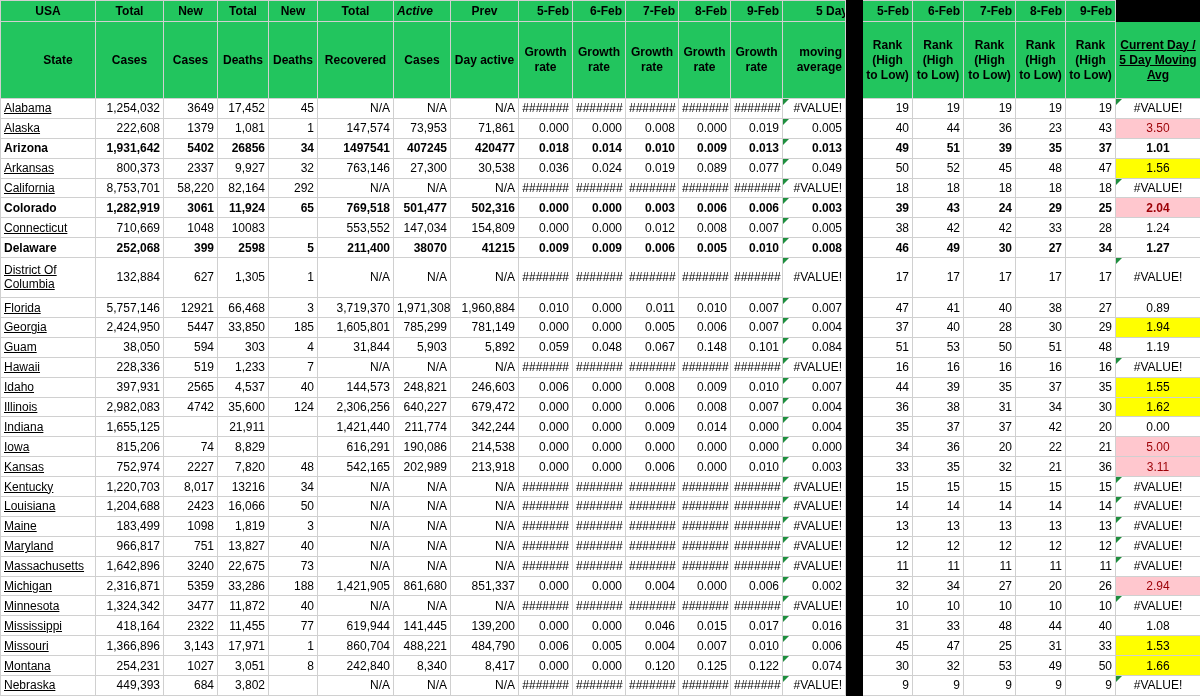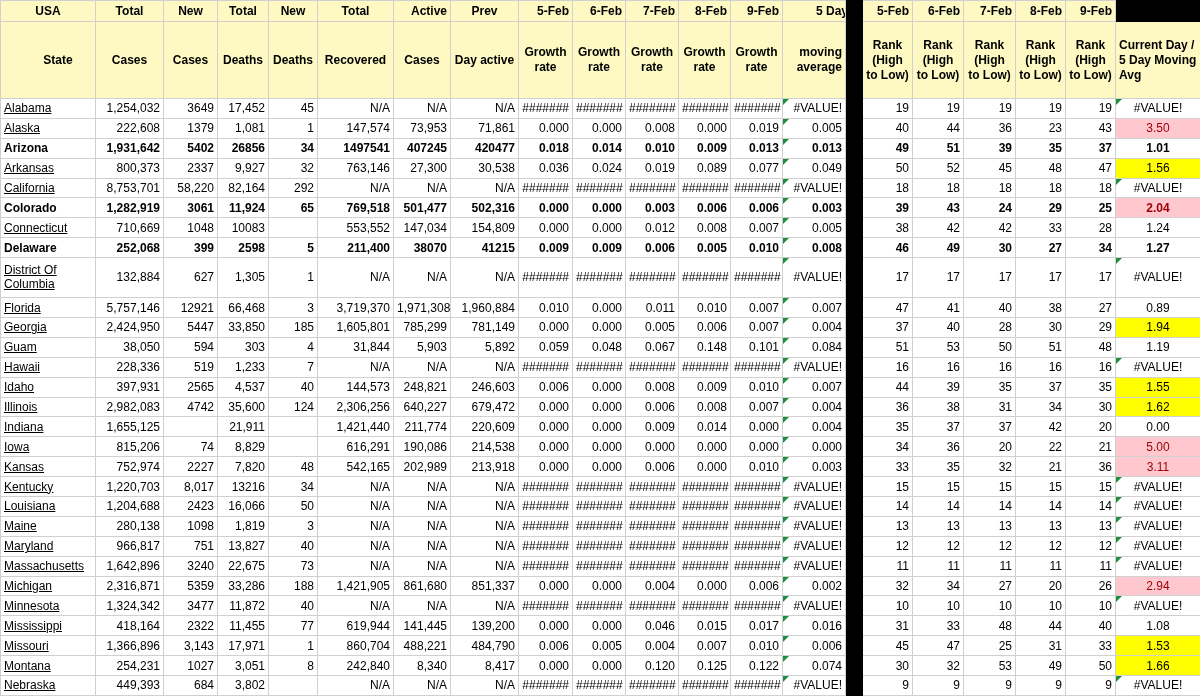--- a/index.html
+++ b/index.html
@@ -1,20 +1,20 @@
 <!DOCTYPE html>
 <html style="--pink: #FFC7CE; --pink-text: #9C0006; --yellow: #FFFF00; --divider: #000000; --grid: #D0D0D0; --marker: #1E8E3E;"><head>
 <meta charset="utf-8">
 <style>
   html,body{margin:0;padding:0;background:#fff;width:1200px;height:697px;overflow:hidden;
     font-family:"Liberation Sans",sans-serif;color:#000;}
   table{border-collapse:collapse;table-layout:fixed;width:1200px;}
   th,td{border:1px solid var(--grid);padding:0 3px;font-size:12px;height:19px;
     overflow:hidden;white-space:nowrap;position:relative;box-sizing:border-box;}
-  thead th{font-weight:bold;background:#fef9c3;}
+  thead th{font-weight:bold;background:#22c55e;}
   tr.h1 th{height:21px;}
   tr.h2 th{height:77px;white-space:normal;text-align:center;vertical-align:middle;line-height:1.25;}
   td.num{text-align:right;}
   td.state{text-align:left;text-decoration:underline;}
   tr.bold td{font-weight:bold;}
   tr.bold td.state{text-decoration:none;}
   tr.data td{height:19.9px;}
   tr.tall td{height:40px;white-space:normal;line-height:1.15;vertical-align:middle;}
   .divider{background:var(--divider);border-color:var(--divider);}
   .black{background:var(--divider);border-color:var(--divider);}
@@ -52,21 +52,21 @@
       <col style="width: 85px;">
     </colgroup>
   <thead id="thead">
       <tr class="h1">
         <th style="text-align: center;">USA</th>
         <th style="text-align: center;">Total</th>
         <th style="text-align: center;">New</th>
         <th style="text-align: center;">Total</th>
         <th style="text-align: center;">New</th>
         <th style="text-align: center;">Total</th>
-        <th style="text-align: right;">Active</th>
+        <th style="text-align: left; font-style: italic;">Active</th>
         <th style="text-align: center;">Prev</th>
         <th style="text-align: right;">5-Feb</th>
         <th style="text-align: right;">6-Feb</th>
         <th style="text-align: right;">7-Feb</th>
         <th style="text-align: right;">8-Feb</th>
         <th style="text-align: right;">9-Feb</th>
         <th style="text-align: left; padding-left: 33px;">5 Day</th>
         <th class="divider"></th>
         <th style="text-align: right;">5-Feb</th>
         <th style="text-align: right;">6-Feb</th>
@@ -89,21 +89,21 @@
         <th style="text-align: center;">Growth rate</th>
         <th style="text-align: center;">Growth rate</th>
         <th style="text-align: center;">Growth rate</th>
         <th style="text-align: right;">moving average</th>
         <th class="divider"></th>
         <th style="text-align: center;">Rank (High to Low)</th>
         <th style="text-align: center;">Rank (High to Low)</th>
         <th style="text-align: center;">Rank (High to Low)</th>
         <th style="text-align: center;">Rank (High to Low)</th>
         <th style="text-align: center;">Rank (High to Low)</th>
-        <th style="text-align: left;">Current Day / 5 Day Moving Avg</th>
+        <th style="text-align: center; text-decoration: underline;">Current Day / 5 Day Moving Avg</th>
       </tr>
     </thead>
   <tbody id="tbody">
       <tr class="data">
         <td class="state">Alabama</td>
         <td class="num">1,254,032</td>
         <td class="num">3649</td>
         <td class="num">17,452</td>
         <td class="num">45</td>
         <td class="num">N/A</td>
@@ -446,21 +446,21 @@
         <td class="ratio bg-yellow">1.62</td>
       </tr>
       <tr class="data">
         <td class="state">Indiana</td>
         <td class="num">1,655,125</td>
         <td class="num"></td>
         <td class="num">21,911</td>
         <td class="num"></td>
         <td class="num">1,421,440</td>
         <td class="num">211,774</td>
-        <td class="num">220,609</td>
+        <td class="num">342,244</td>
         <td class="num">0.000</td>
         <td class="num">0.000</td>
         <td class="num">0.009</td>
         <td class="num">0.014</td>
         <td class="num">0.000</td>
         <td class="num marker">0.004</td>
         <td class="divider"></td>
         <td class="num">35</td>
         <td class="num">37</td>
         <td class="num">37</td>
@@ -555,21 +555,21 @@
         <td class="divider"></td>
         <td class="num">14</td>
         <td class="num">14</td>
         <td class="num">14</td>
         <td class="num">14</td>
         <td class="num">14</td>
         <td class="ratio marker">#VALUE!</td>
       </tr>
       <tr class="data">
         <td class="state">Maine</td>
-        <td class="num">280,138</td>
+        <td class="num">183,499</td>
         <td class="num">1098</td>
         <td class="num">1,819</td>
         <td class="num">3</td>
         <td class="num">N/A</td>
         <td class="num">N/A</td>
         <td class="num">N/A</td>
         <td class="num">#######</td>
         <td class="num">#######</td>
         <td class="num">#######</td>
         <td class="num">#######</td>

